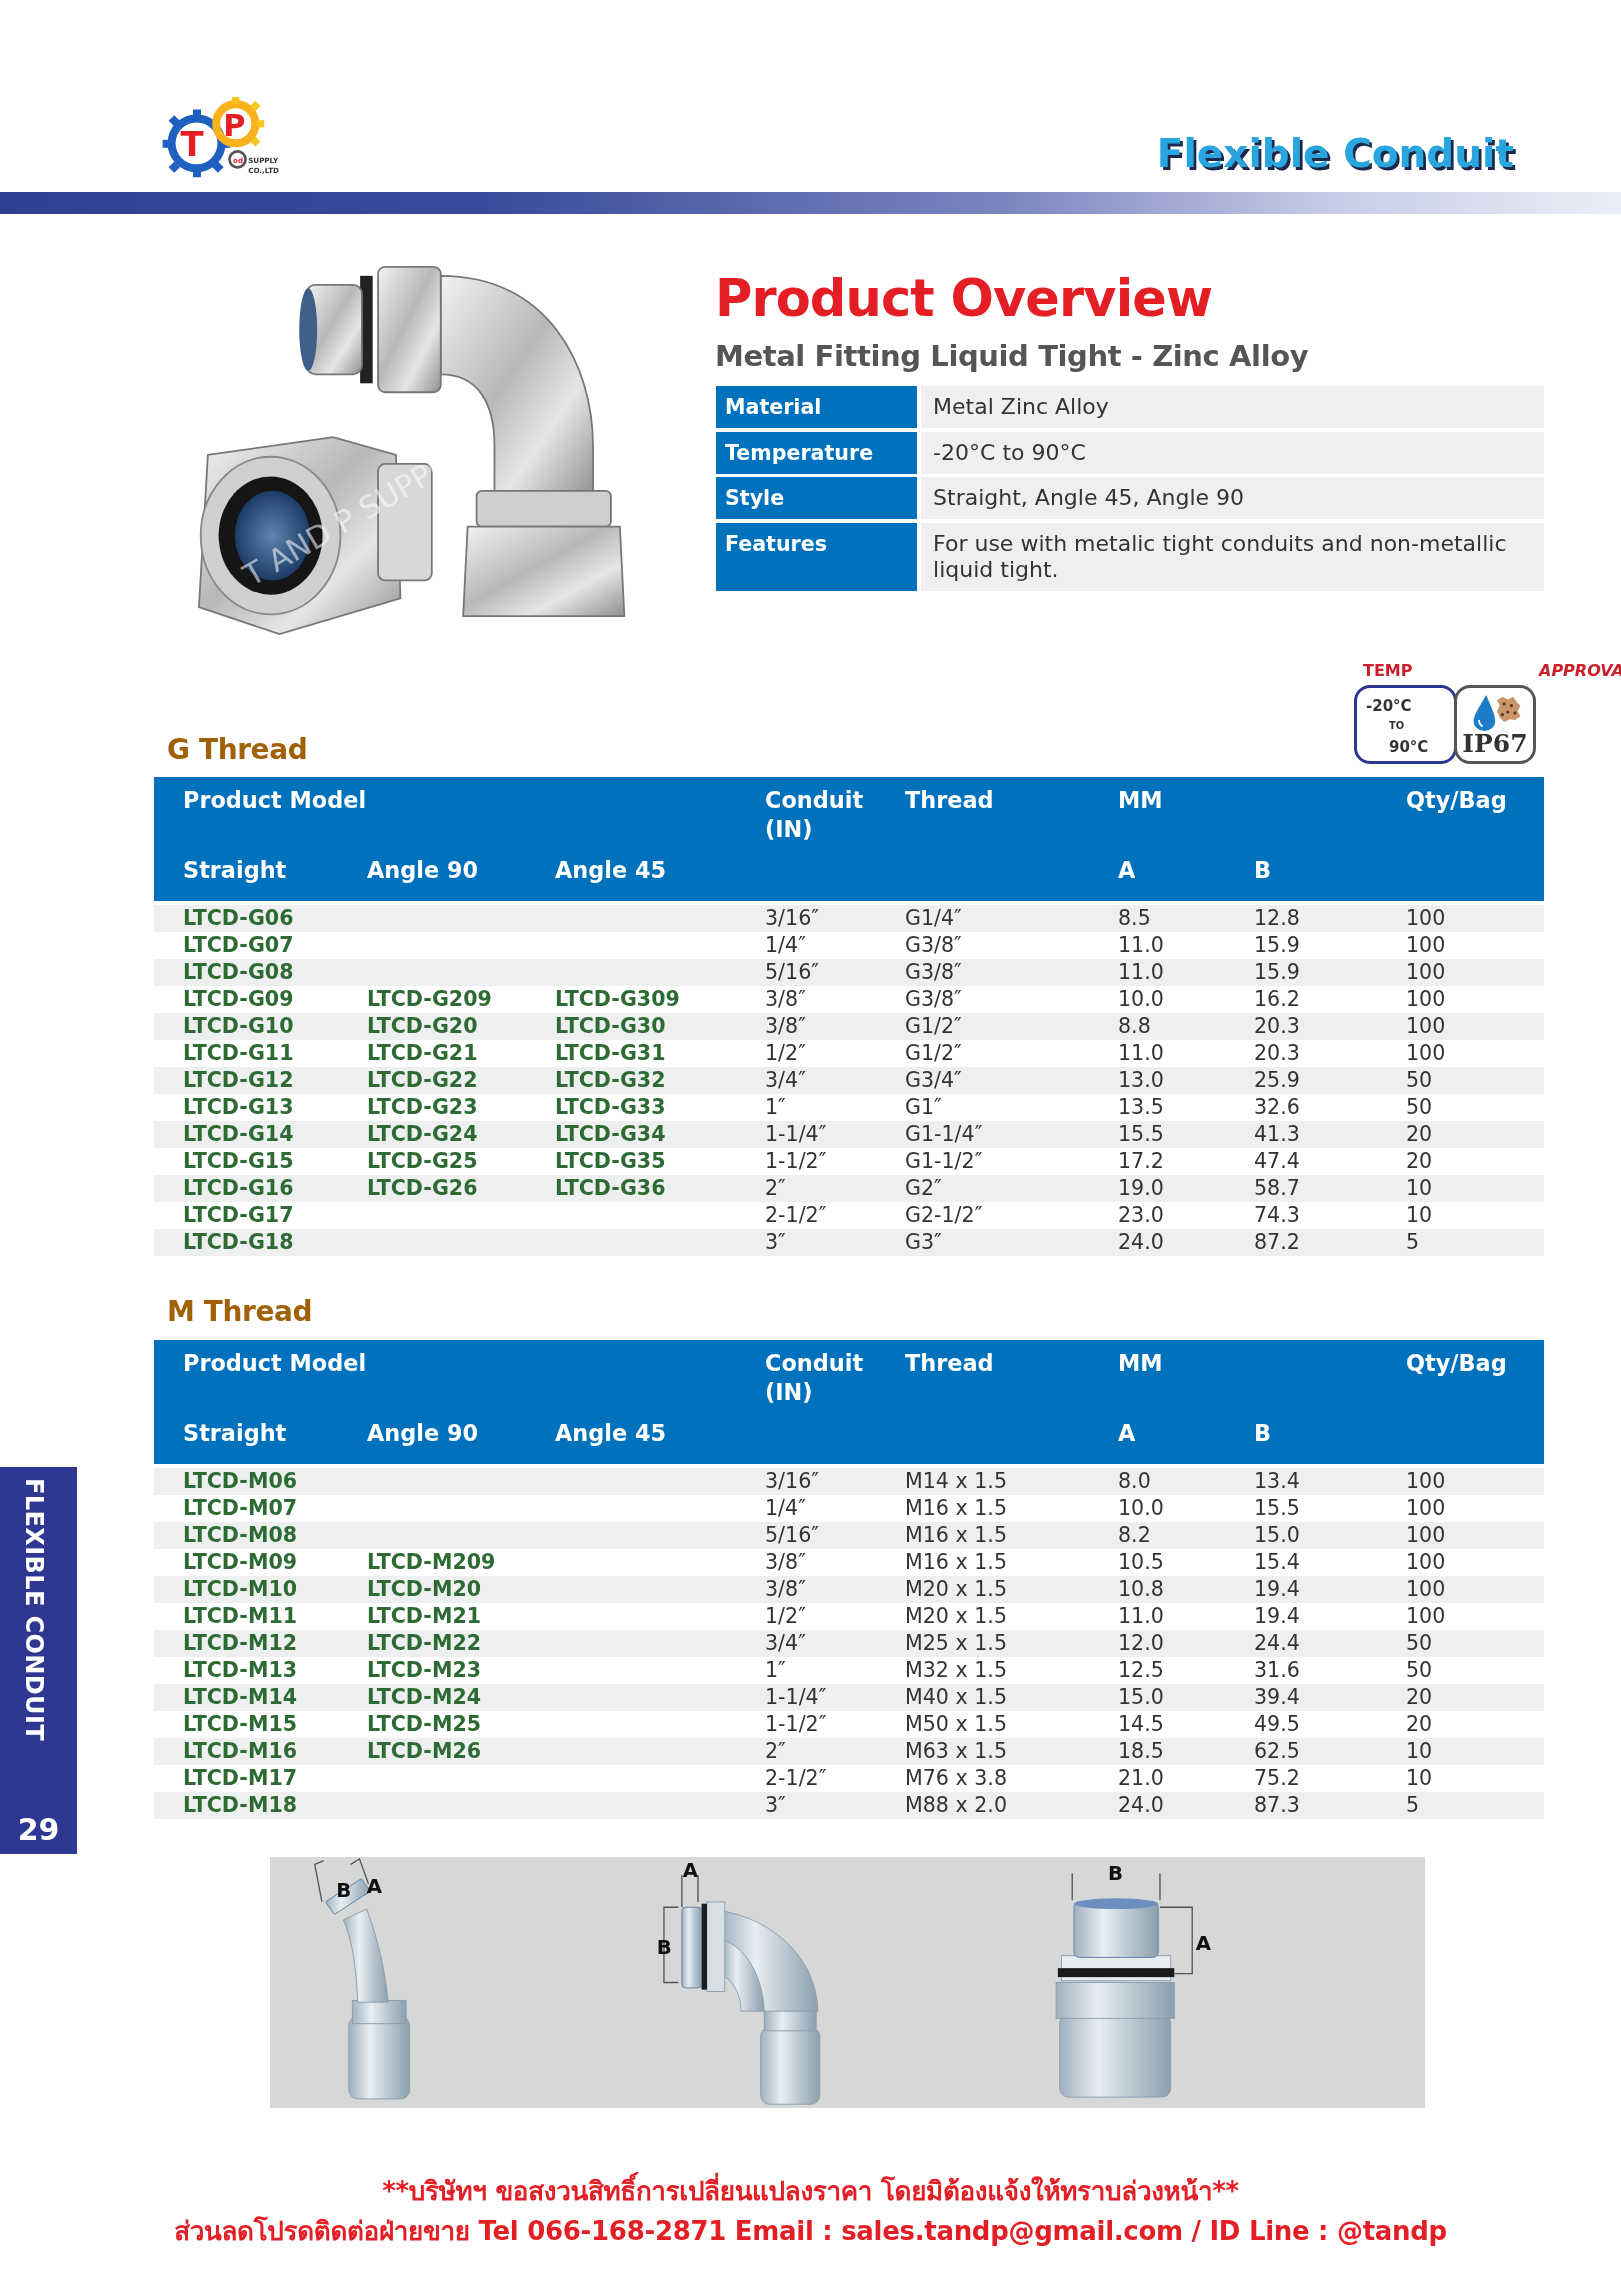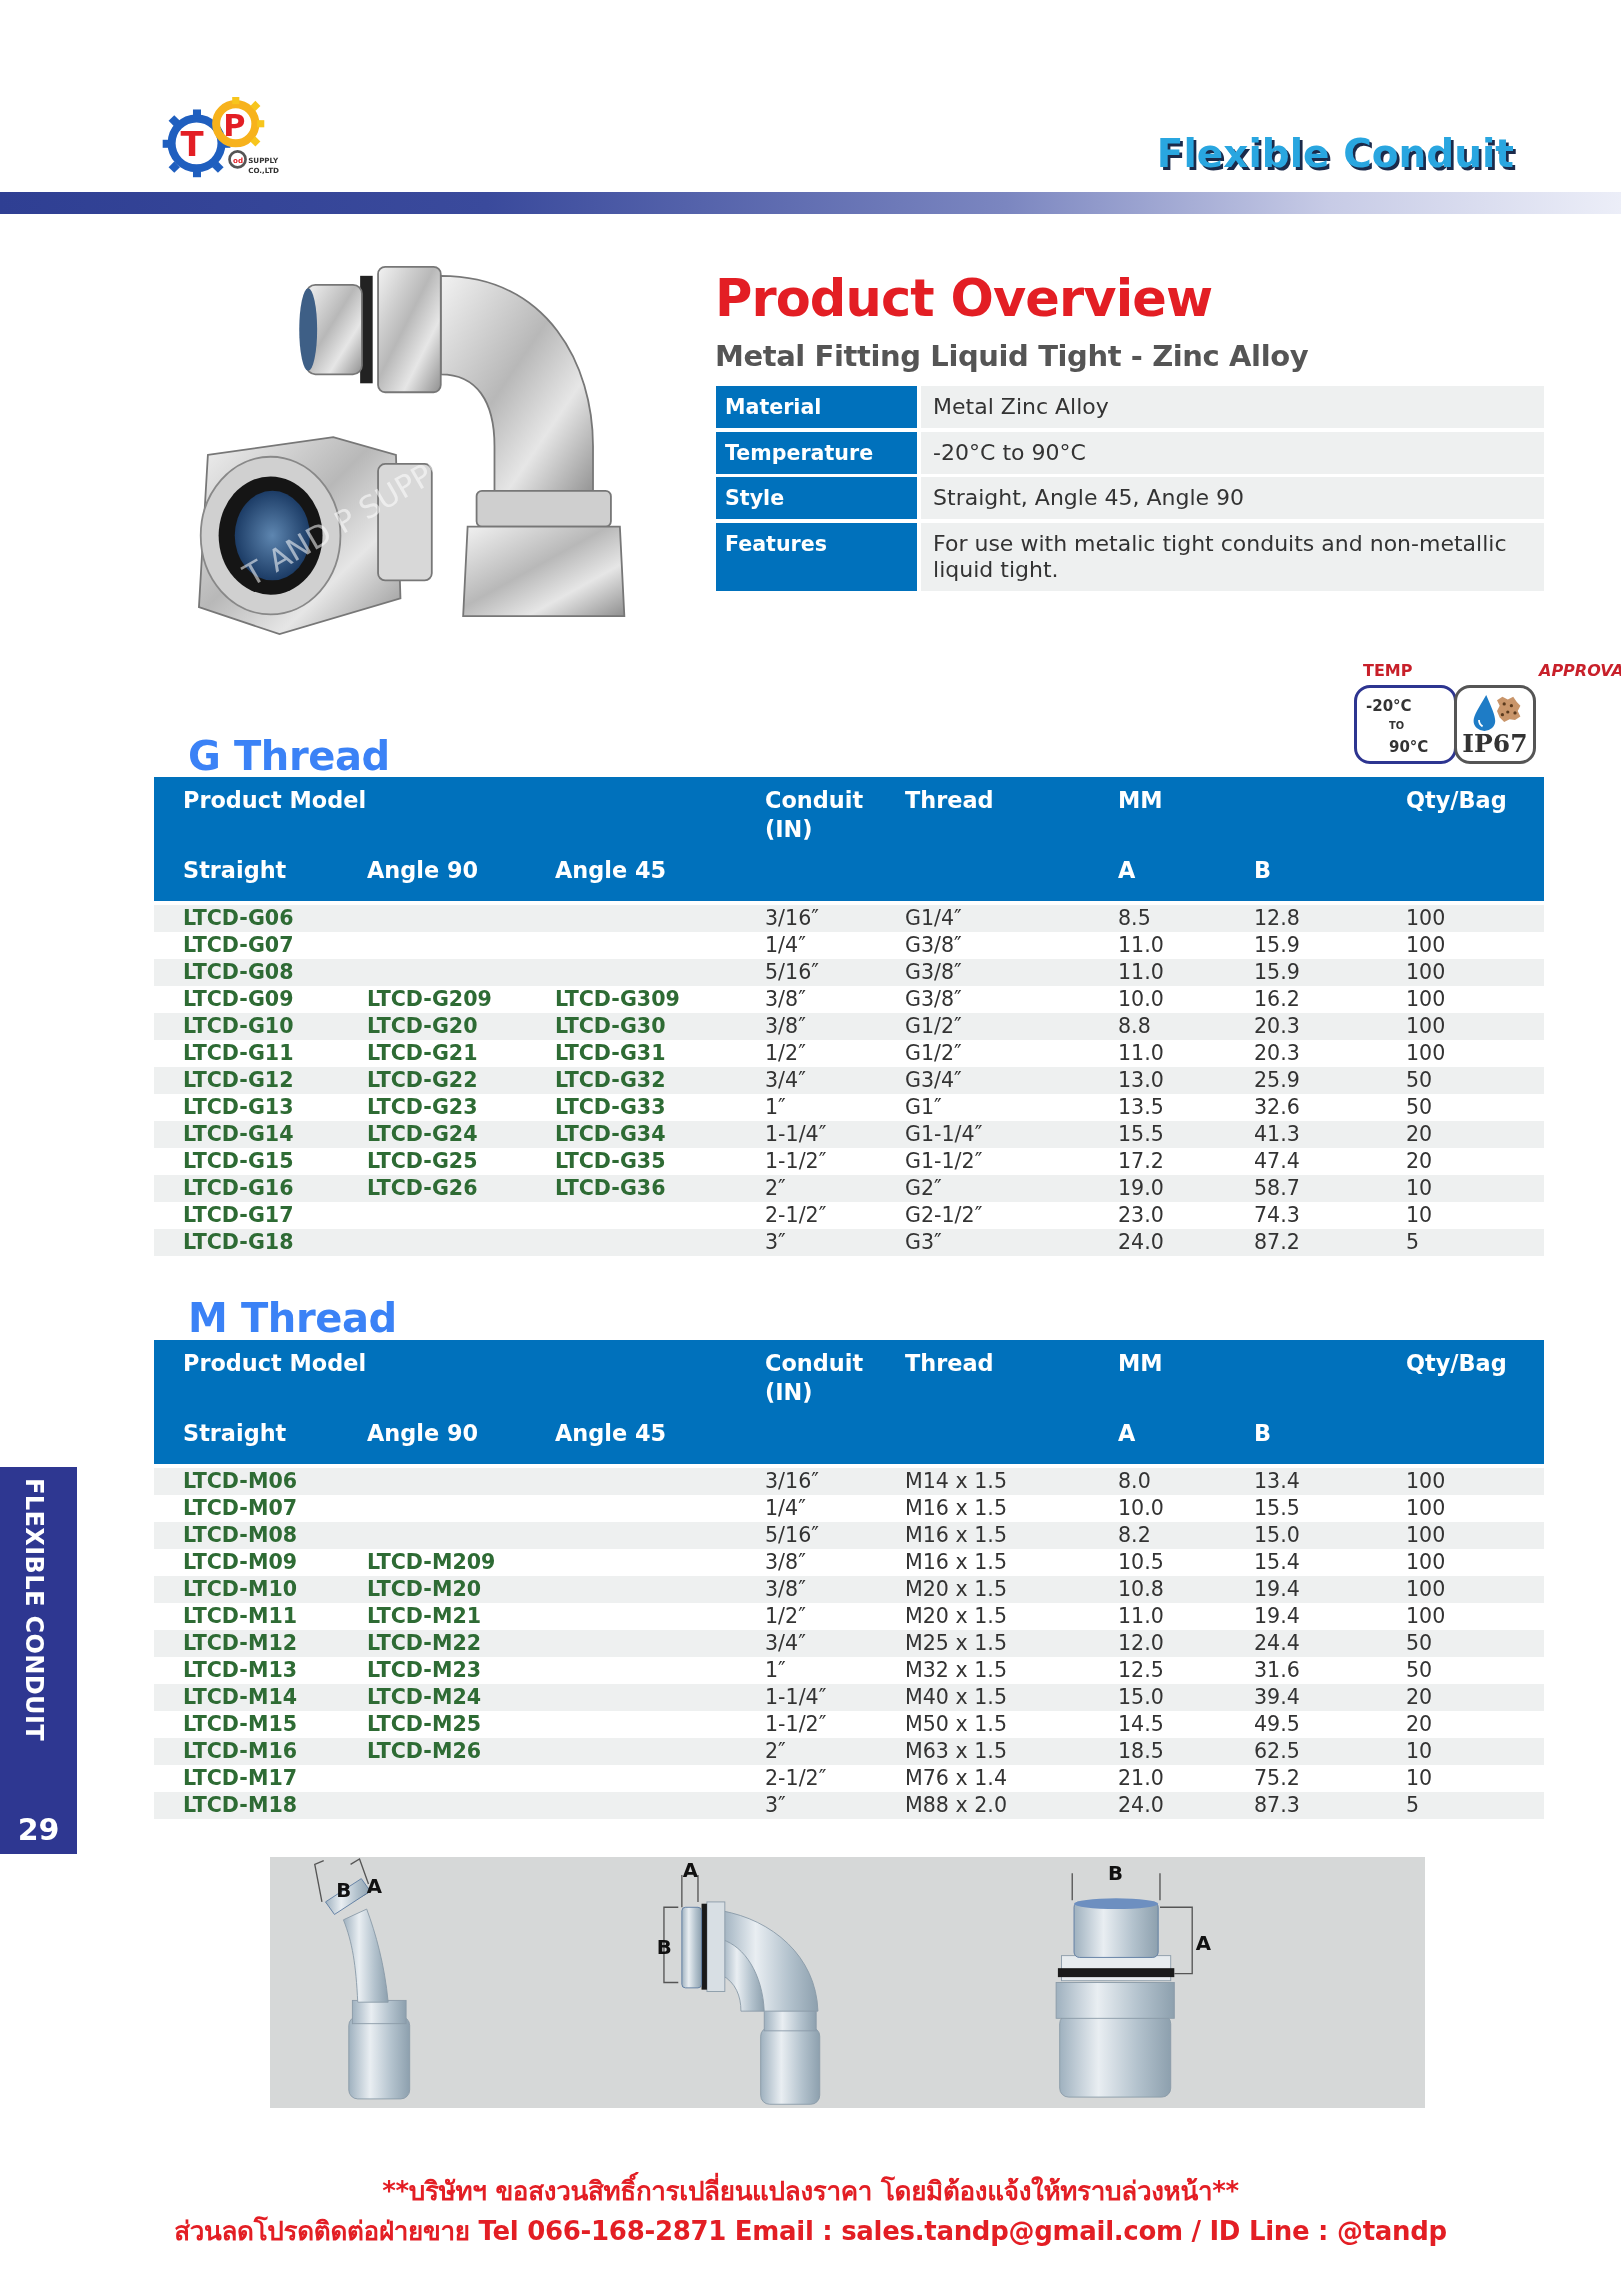--- a/index.html
+++ b/index.html
@@ -62,23 +62,22 @@
     border: 3.6px solid #555; border-radius: 16px; background: #fff;
   }
   .badge-approval svg { position: absolute; left: 12.5px; top: 5.4px; width: 54px; height: 38px; }
   .badge-approval .ip {
     position: absolute; left: 0; right: 0; top: 41px; text-align: center;
     font-family: "DejaVu Serif", serif; font-weight: bold; font-size: 25px; color: #333;
   }
 
   
   .section-title {
-    position: absolute; left: 167px; font-weight: bold; font-size: 40px; color: #3b82f6;
+    position: absolute; left: 167px; font-weight: bold; font-size: 28px; color: #a16207;
     letter-spacing: -0.4px;
-    margin-left: 21px;
   }
   .g-title { top: 733px; }
   .m-title { top: 1295px; }
 
   .data-table { position: absolute; left: 154px; width: 1390px; }
   .g-table { top: 777px; }
   .m-table { top: 1340px; }
 
   .thead { background: #0071bc; color: #ffffff; font-weight: bold; font-size: 22.4px; position: relative; height: 124px; }
   .thead span { position: absolute; line-height: 29px; }
@@ -521,21 +520,21 @@
         <span class="c-thread num">M63 x 1.5</span>
         <span class="c-a num">18.5</span>
         <span class="c-b num">62.5</span>
         <span class="c-qty num">10</span>
       </div>
       <div class="trow">
         <span class="c-straight model">LTCD-M17</span>
         <span class="c-a90 model"></span>
         <span class="c-a45 model"></span>
         <span class="c-conduit num">2-1/2″</span>
-        <span class="c-thread num">M76 x 1.4</span>
+        <span class="c-thread num">M76 x 3.8</span>
         <span class="c-a num">21.0</span>
         <span class="c-b num">75.2</span>
         <span class="c-qty num">10</span>
       </div>
       <div class="trow">
         <span class="c-straight model">LTCD-M18</span>
         <span class="c-a90 model"></span>
         <span class="c-a45 model"></span>
         <span class="c-conduit num">3″</span>
         <span class="c-thread num">M88 x 2.0</span>

